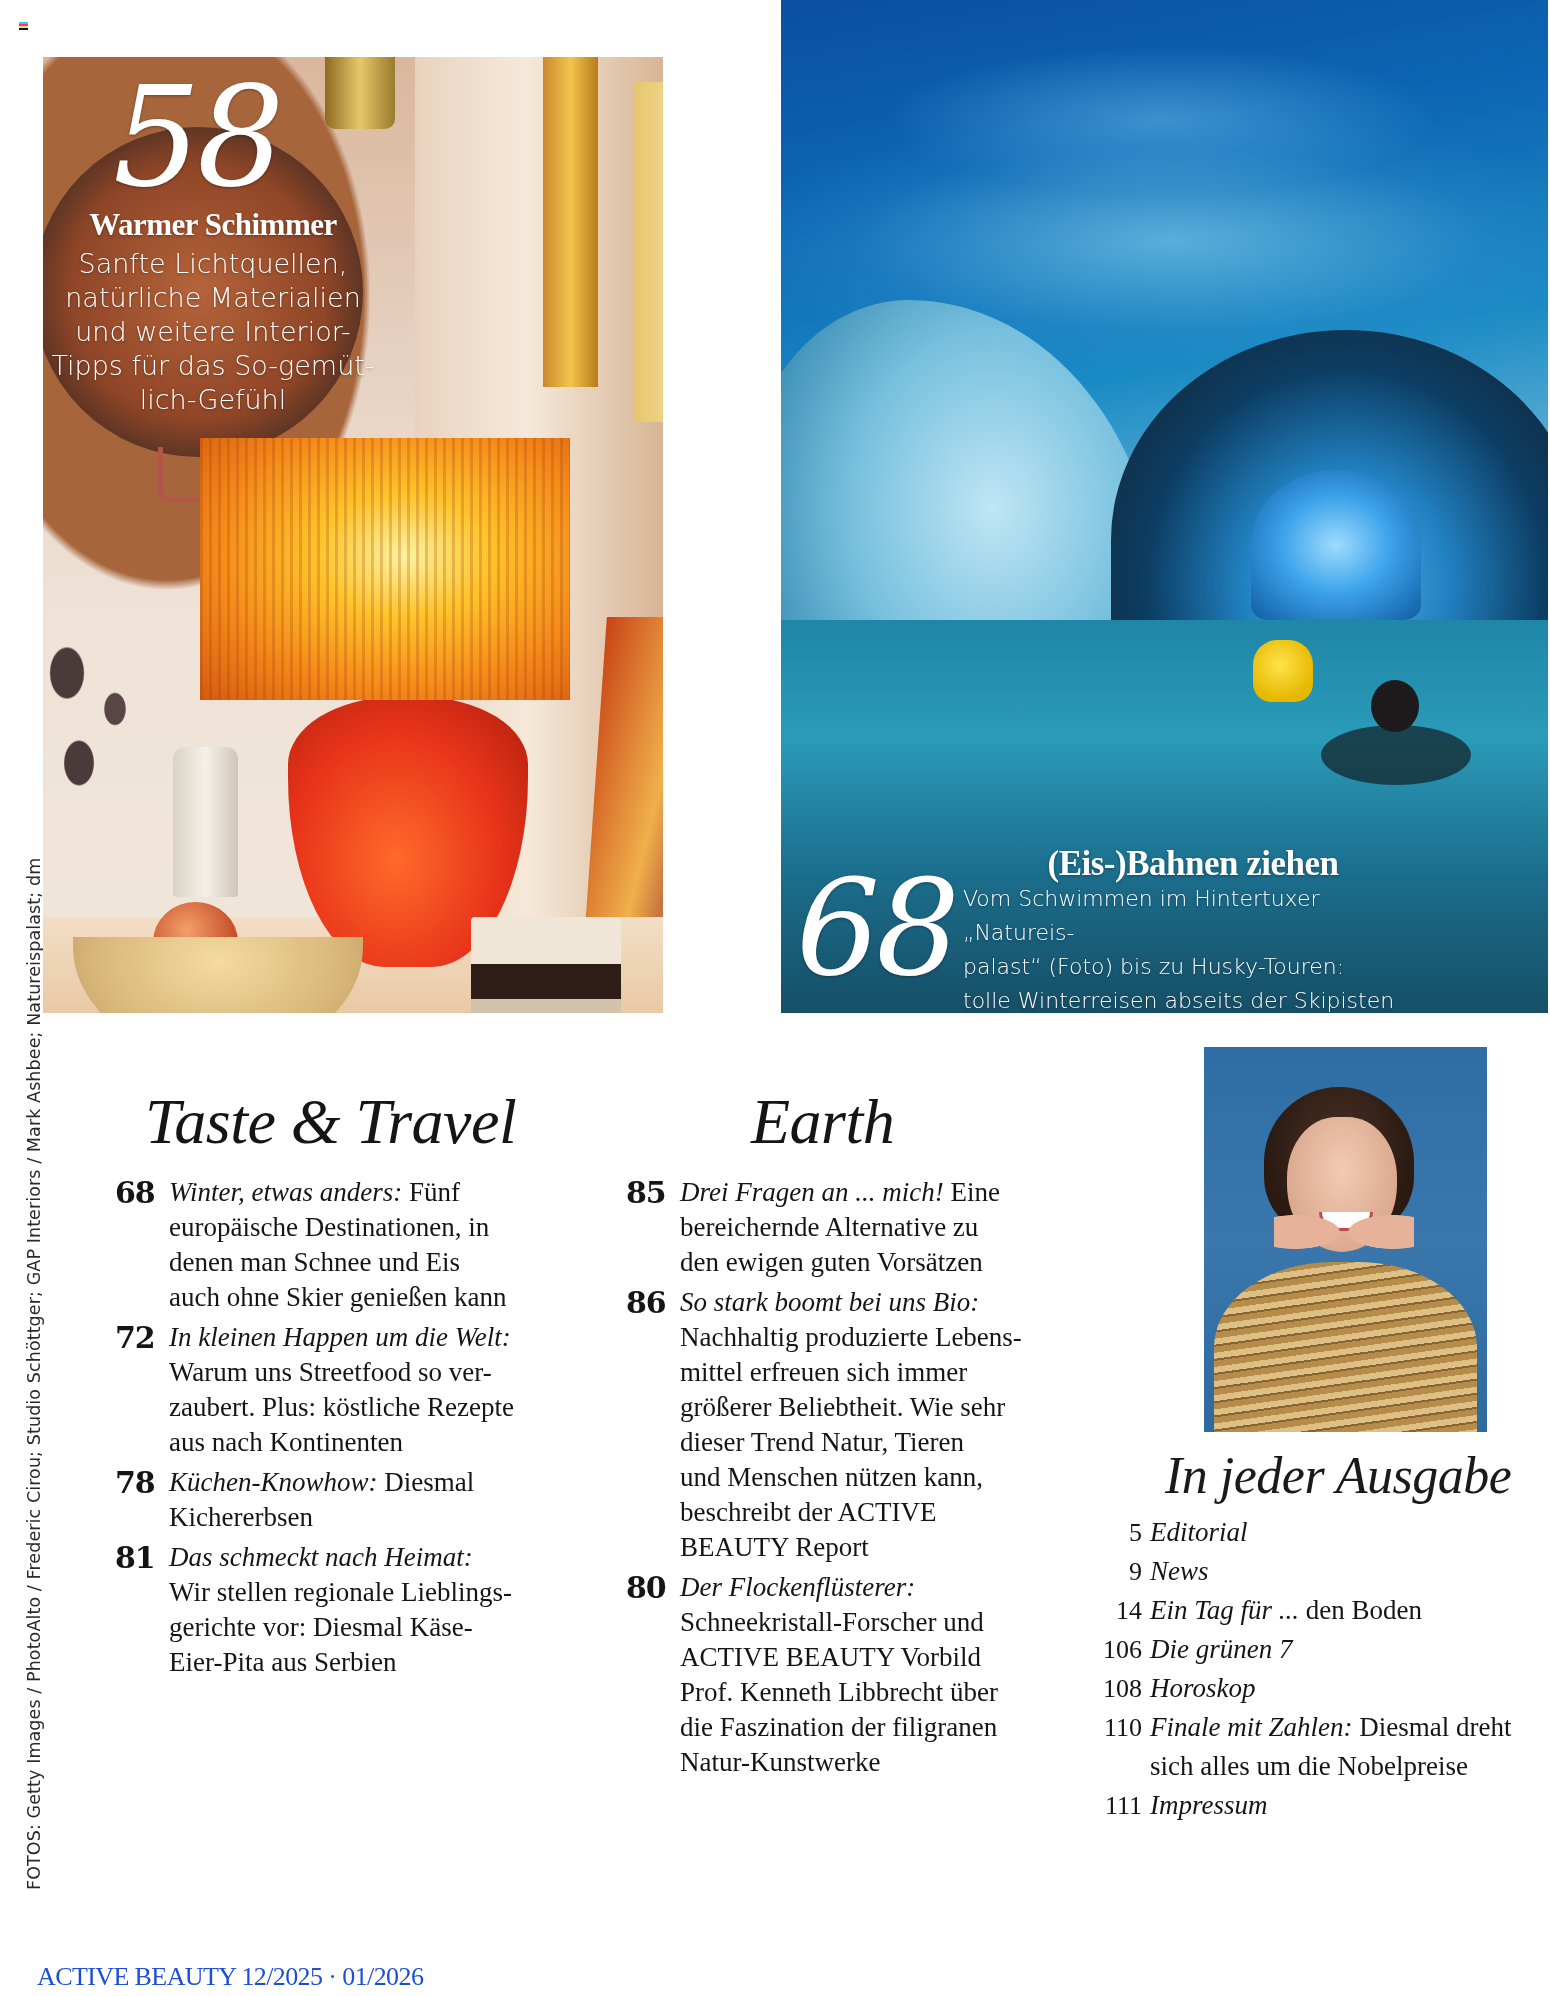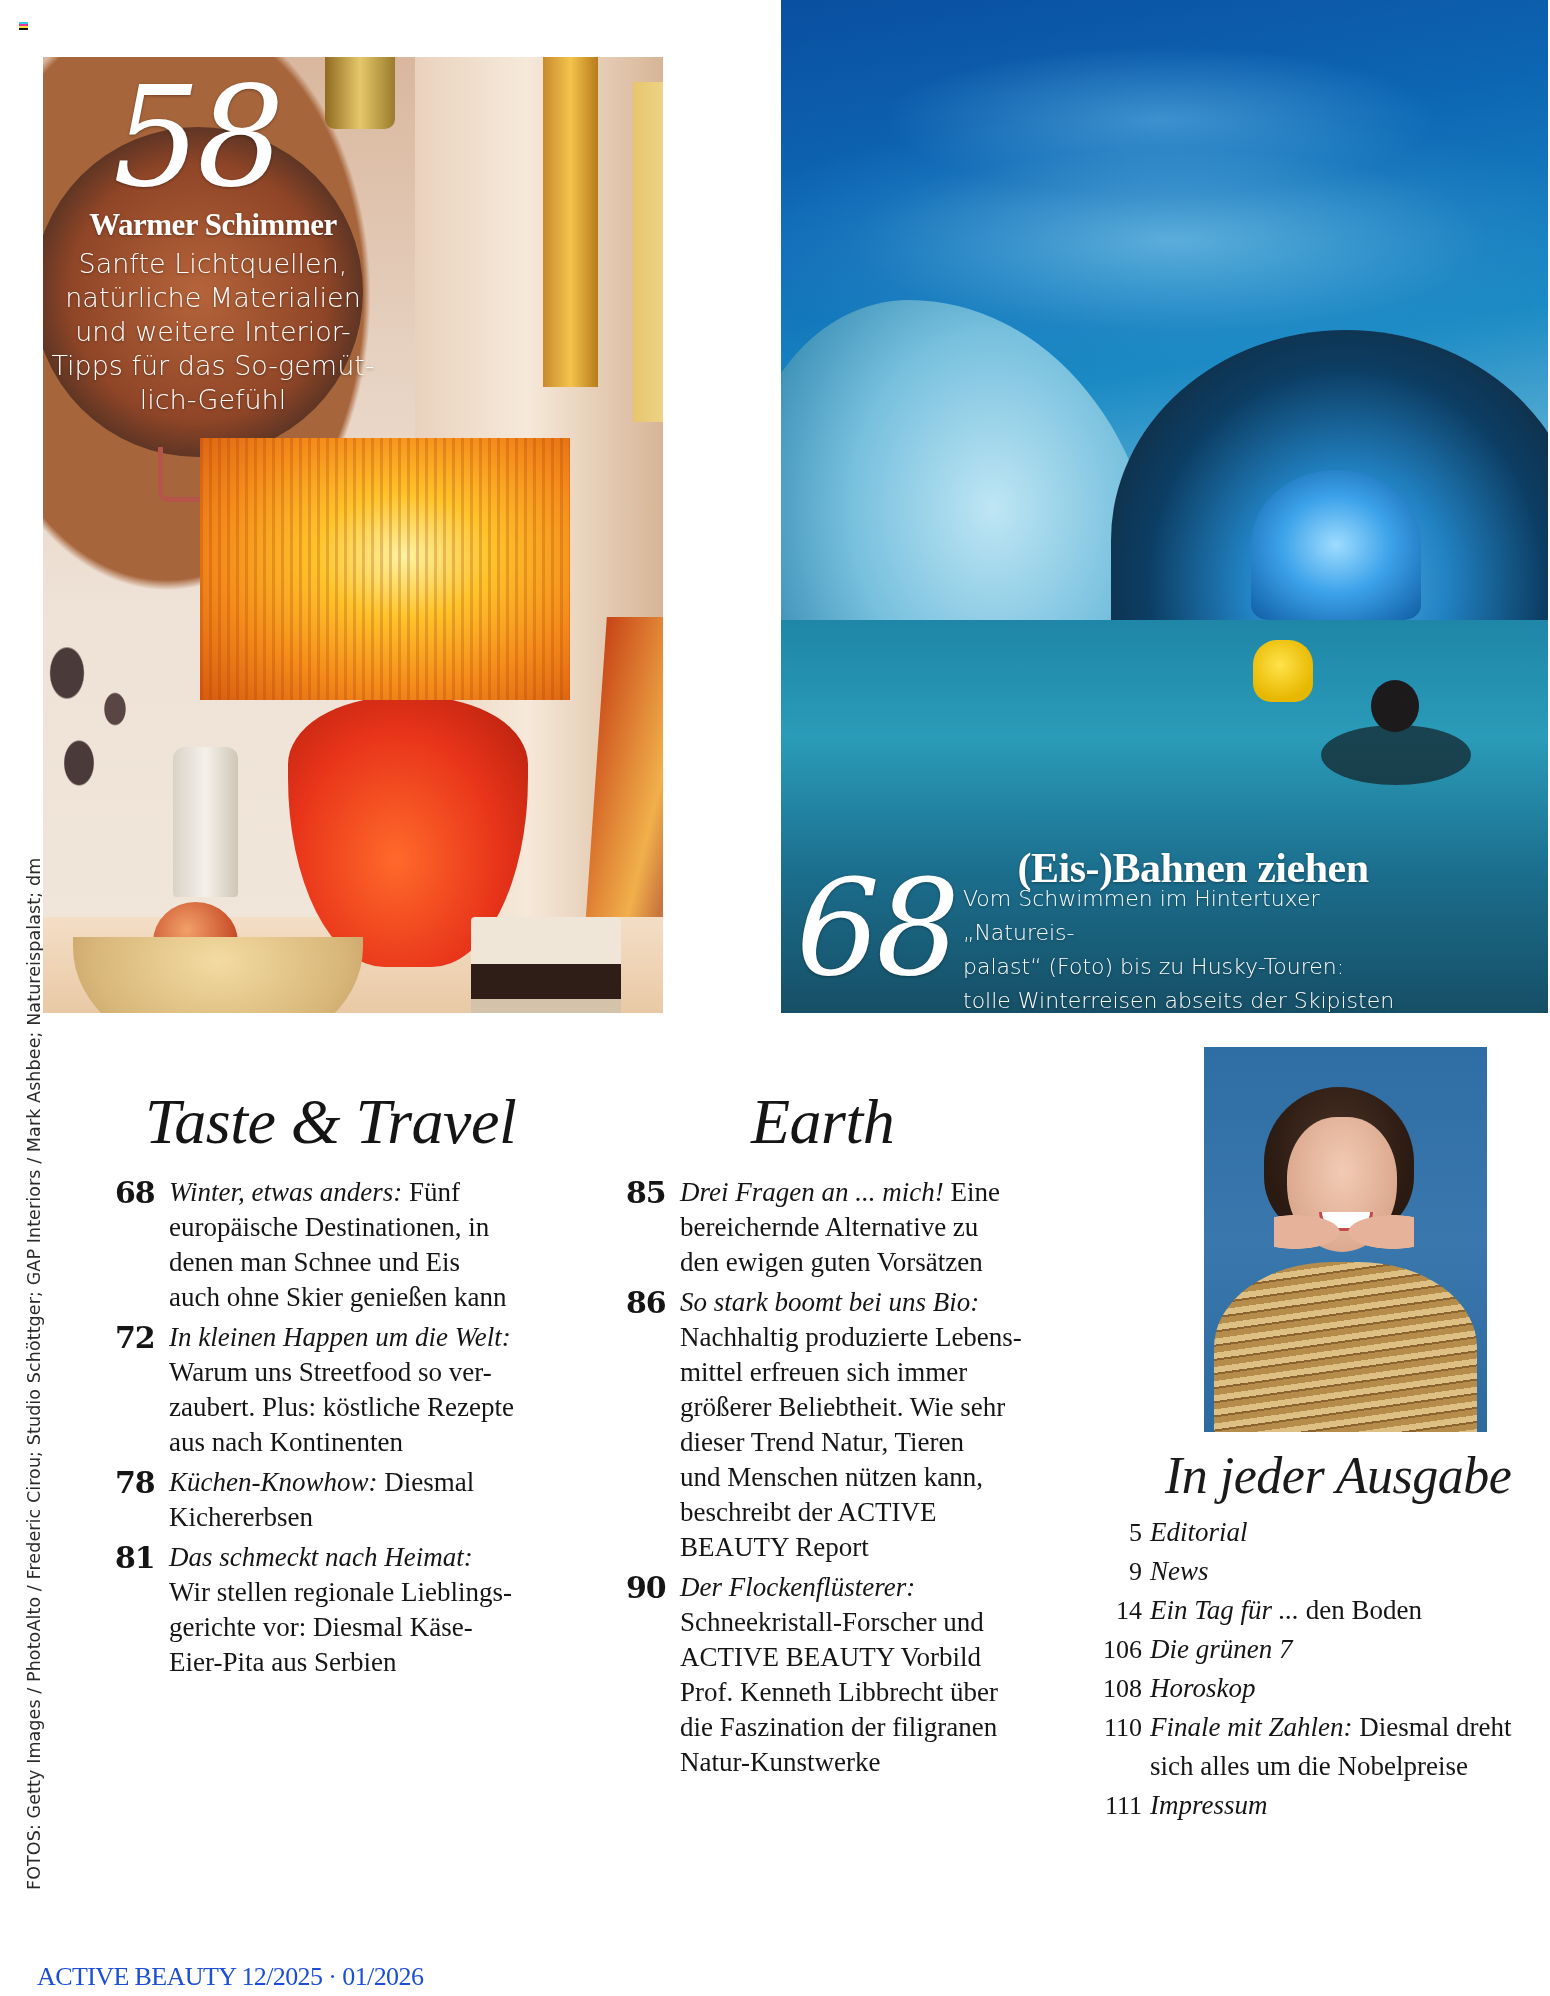--- a/index.html
+++ b/index.html
@@ -58,21 +58,21 @@
   .pr-tunnel { position:absolute; left:470px; top:470px; width:170px; height:150px; border-radius:50% 50% 10% 10%;
     background: radial-gradient(ellipse at 50% 50%, #9fdcff 0%, #3da3ea 45%, #0f5ca3 100%); }
   .pr-water { position:absolute; left:0; top:620px; width:100%; height:393px;
     background: linear-gradient(180deg,#1f86a8 0%,#2a9bb8 30%,#1b6d8c 65%,#164f66 100%); }
   .pr-swimmer1 { position:absolute; left:472px; top:640px; width:60px; height:62px; border-radius:40% 40% 30% 30%; background:radial-gradient(circle at 45% 40%,#ffe34a,#e7b800 70%); }
   .pr-swimmer2 { position:absolute; left:590px; top:680px; width:48px; height:52px; border-radius:50%; background:#1c1a1a; }
   .pr-swimmer2b { position:absolute; left:540px; top:725px; width:150px; height:60px; border-radius:50%; background:rgba(18,30,36,0.7); }
 
   .cap-right { position:absolute; left:0; top:830px; width:767px; height:183px; color:#fff; text-shadow:0 1px 3px rgba(0,0,0,0.35); }
   .cap-right .big-num { position:absolute; left:15px; top:32px; font-size:132px; font-style:italic; }
-  .cap-right .cap-title { position:absolute; left:192px; width:440px; top:14px; text-align:center; font-family:"Liberation Serif", serif; font-weight:bold; font-size:42px; letter-spacing:-0.5px; }
+  .cap-right .cap-title { position:absolute; left:192px; width:440px; top:14px; text-align:center; font-family:"Liberation Serif", serif; font-weight:bold; font-size:35px; letter-spacing:-0.5px; }
   .cap-right .cap-body { position:absolute; left:182px; width:460px; top:52px; text-align:left; font-family:"DejaVu Sans", sans-serif; font-size:22px; line-height:34px; font-weight:300; }
 
   
   .credit { position:absolute; left:24px; top:1890px; transform-origin:0 0; transform:rotate(-90deg); white-space:nowrap;
     font-family:"DejaVu Sans", sans-serif; font-size:17.5px; color:#2a2a2a; letter-spacing:0.1px; }
 
   
   .section-title { position:absolute; font-family:"Liberation Serif", serif; font-style:italic; font-size:64px; letter-spacing:-0.5px; line-height:1; color:#151515; }
   .toc-col { position:absolute; }
   .toc-item { position:relative; padding-left:54px; margin-bottom:5px; font-size:27px; line-height:35px; }
@@ -205,21 +205,21 @@
     <span class="toc-lead">So stark boomt bei uns Bio:</span><br>
     <span>Nachhaltig produzierte Lebens-</span><br>
     <span>mittel erfreuen sich immer</span><br>
     <span>größerer Beliebtheit. Wie sehr</span><br>
     <span>dieser Trend Natur, Tieren</span><br>
     <span>und Menschen nützen kann,</span><br>
     <span>beschreibt der ACTIVE</span><br>
     <span>BEAUTY Report</span>
   </div>
   <div class="toc-item">
-    <span class="toc-num">90</span>
+    <span class="toc-num">80</span>
     <span class="toc-lead">Der Flockenflüsterer:</span><br>
     <span>Schneekristall-Forscher und</span><br>
     <span>ACTIVE BEAUTY Vorbild</span><br>
     <span>Prof. Kenneth Libbrecht über</span><br>
     <span>die Faszination der filigranen</span><br>
     <span>Natur-Kunstwerke</span>
   </div>
 </div>
 
 <div class="portrait">

